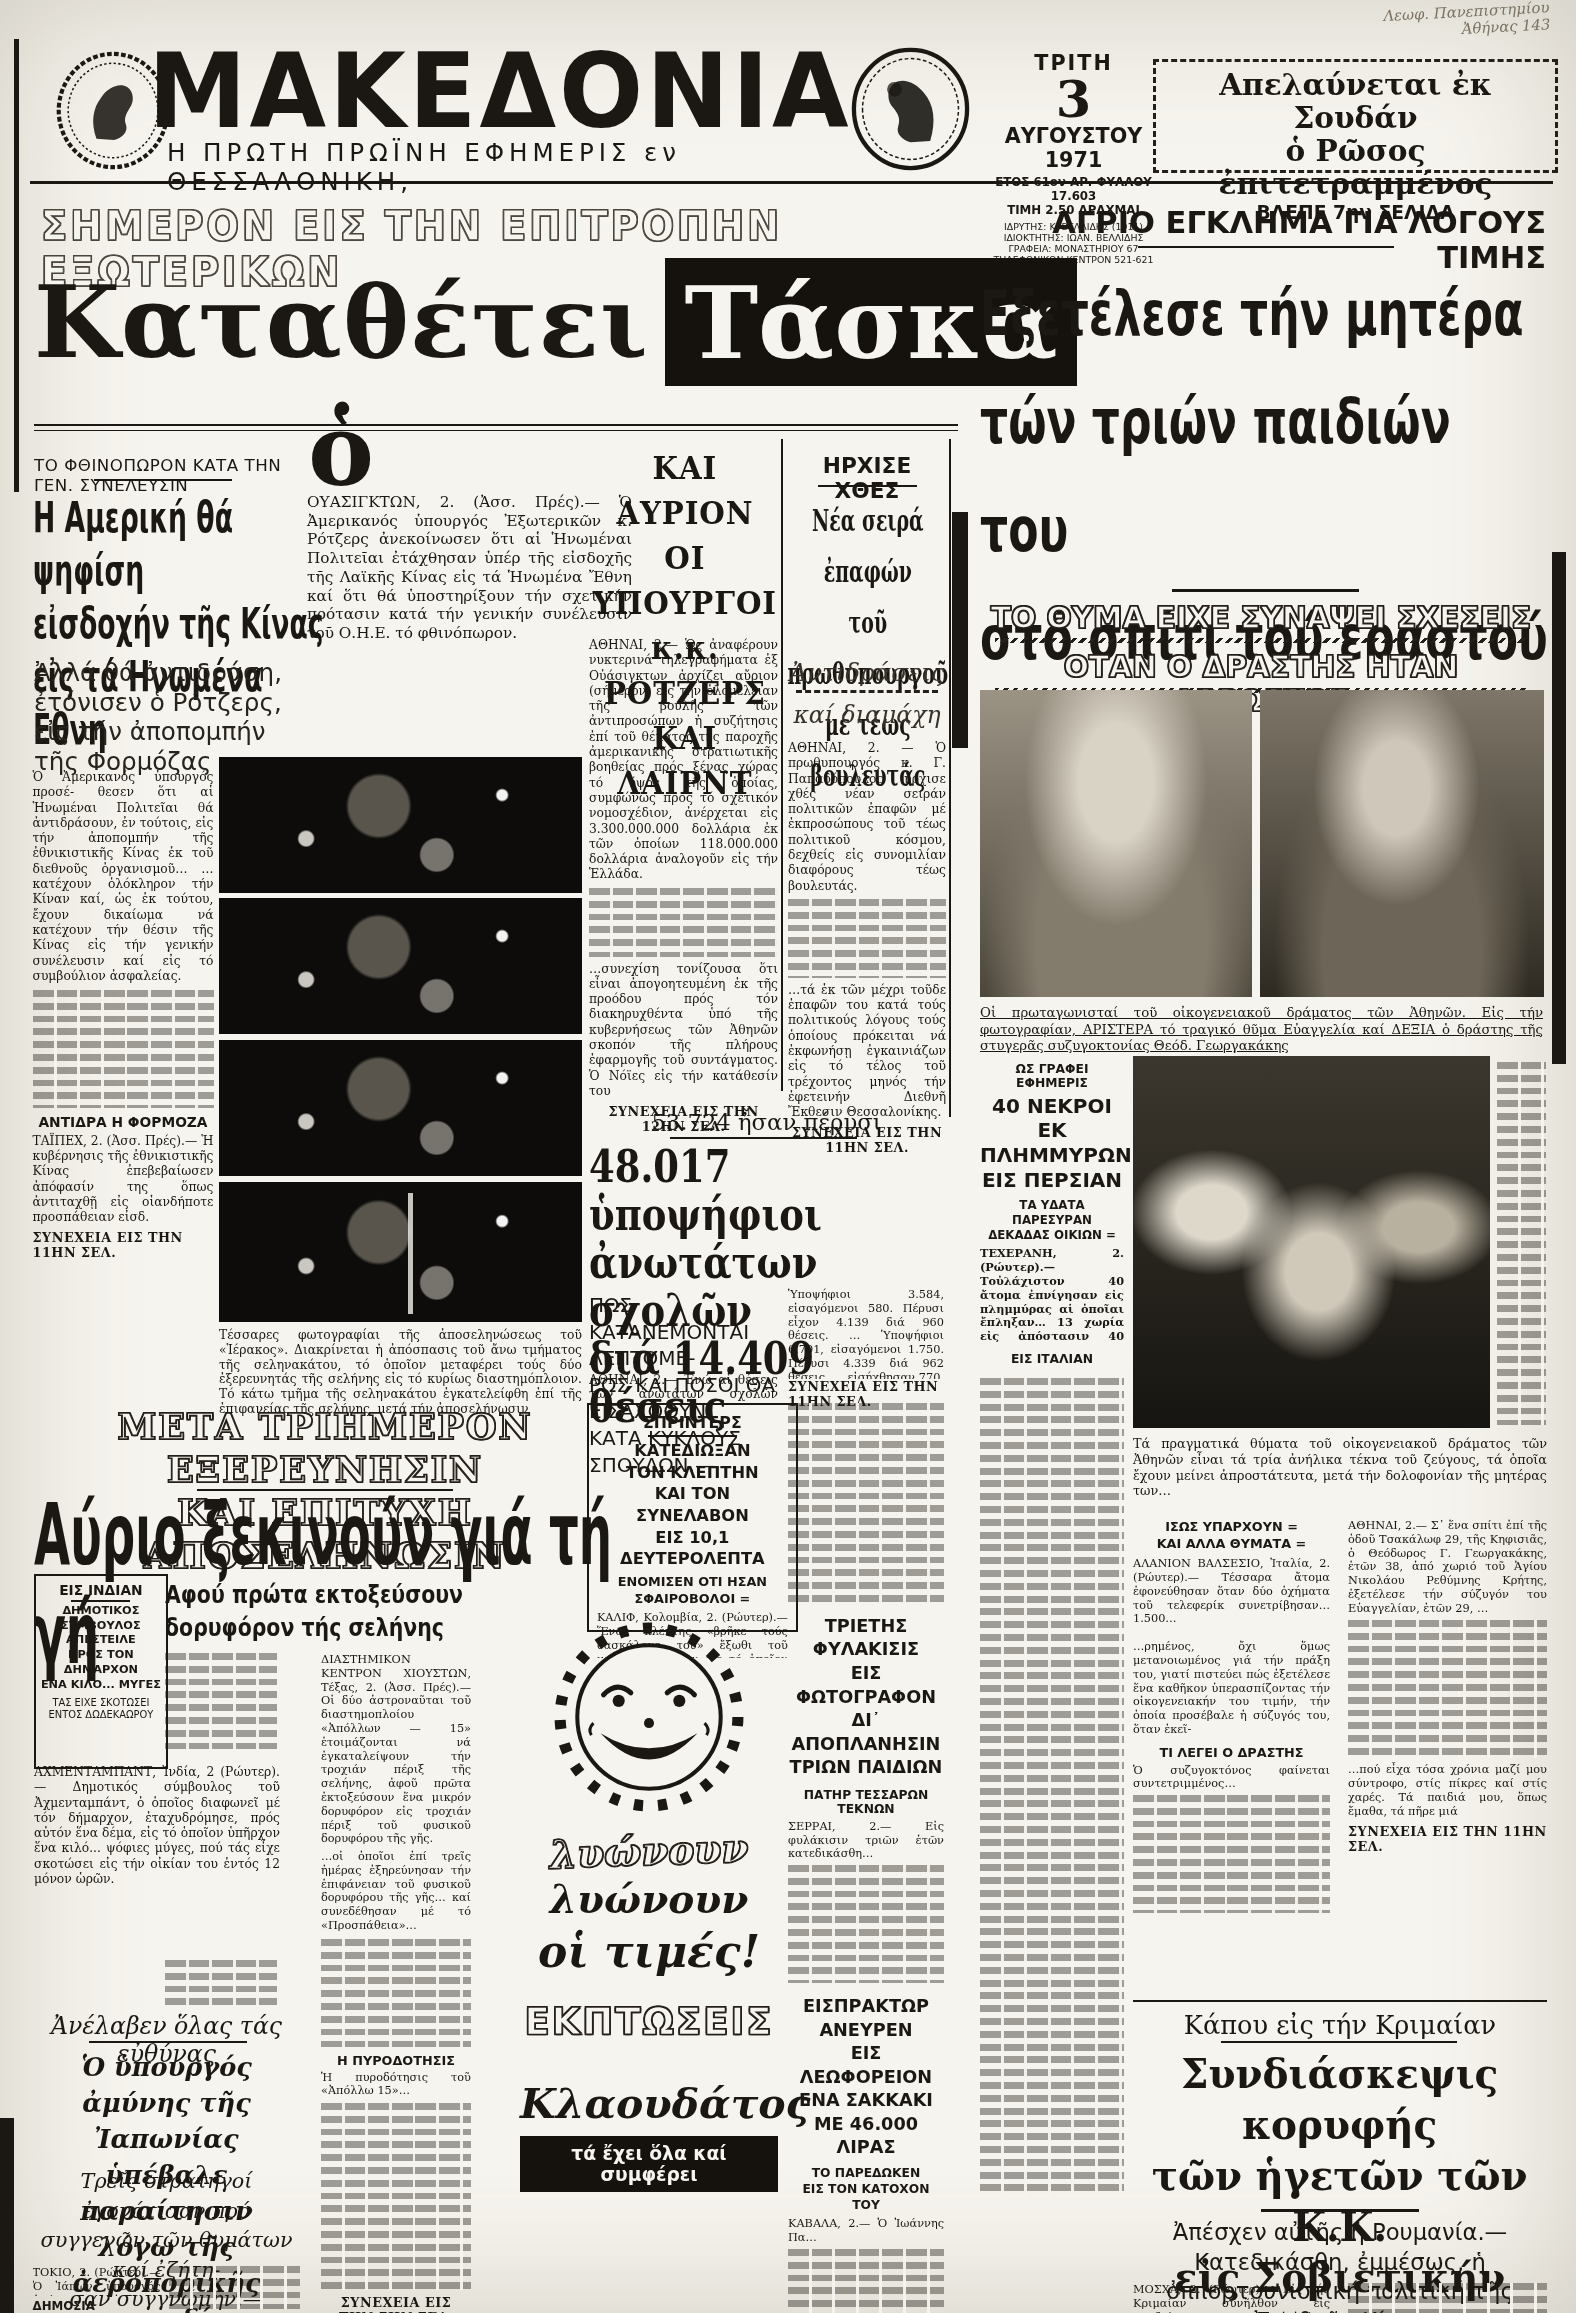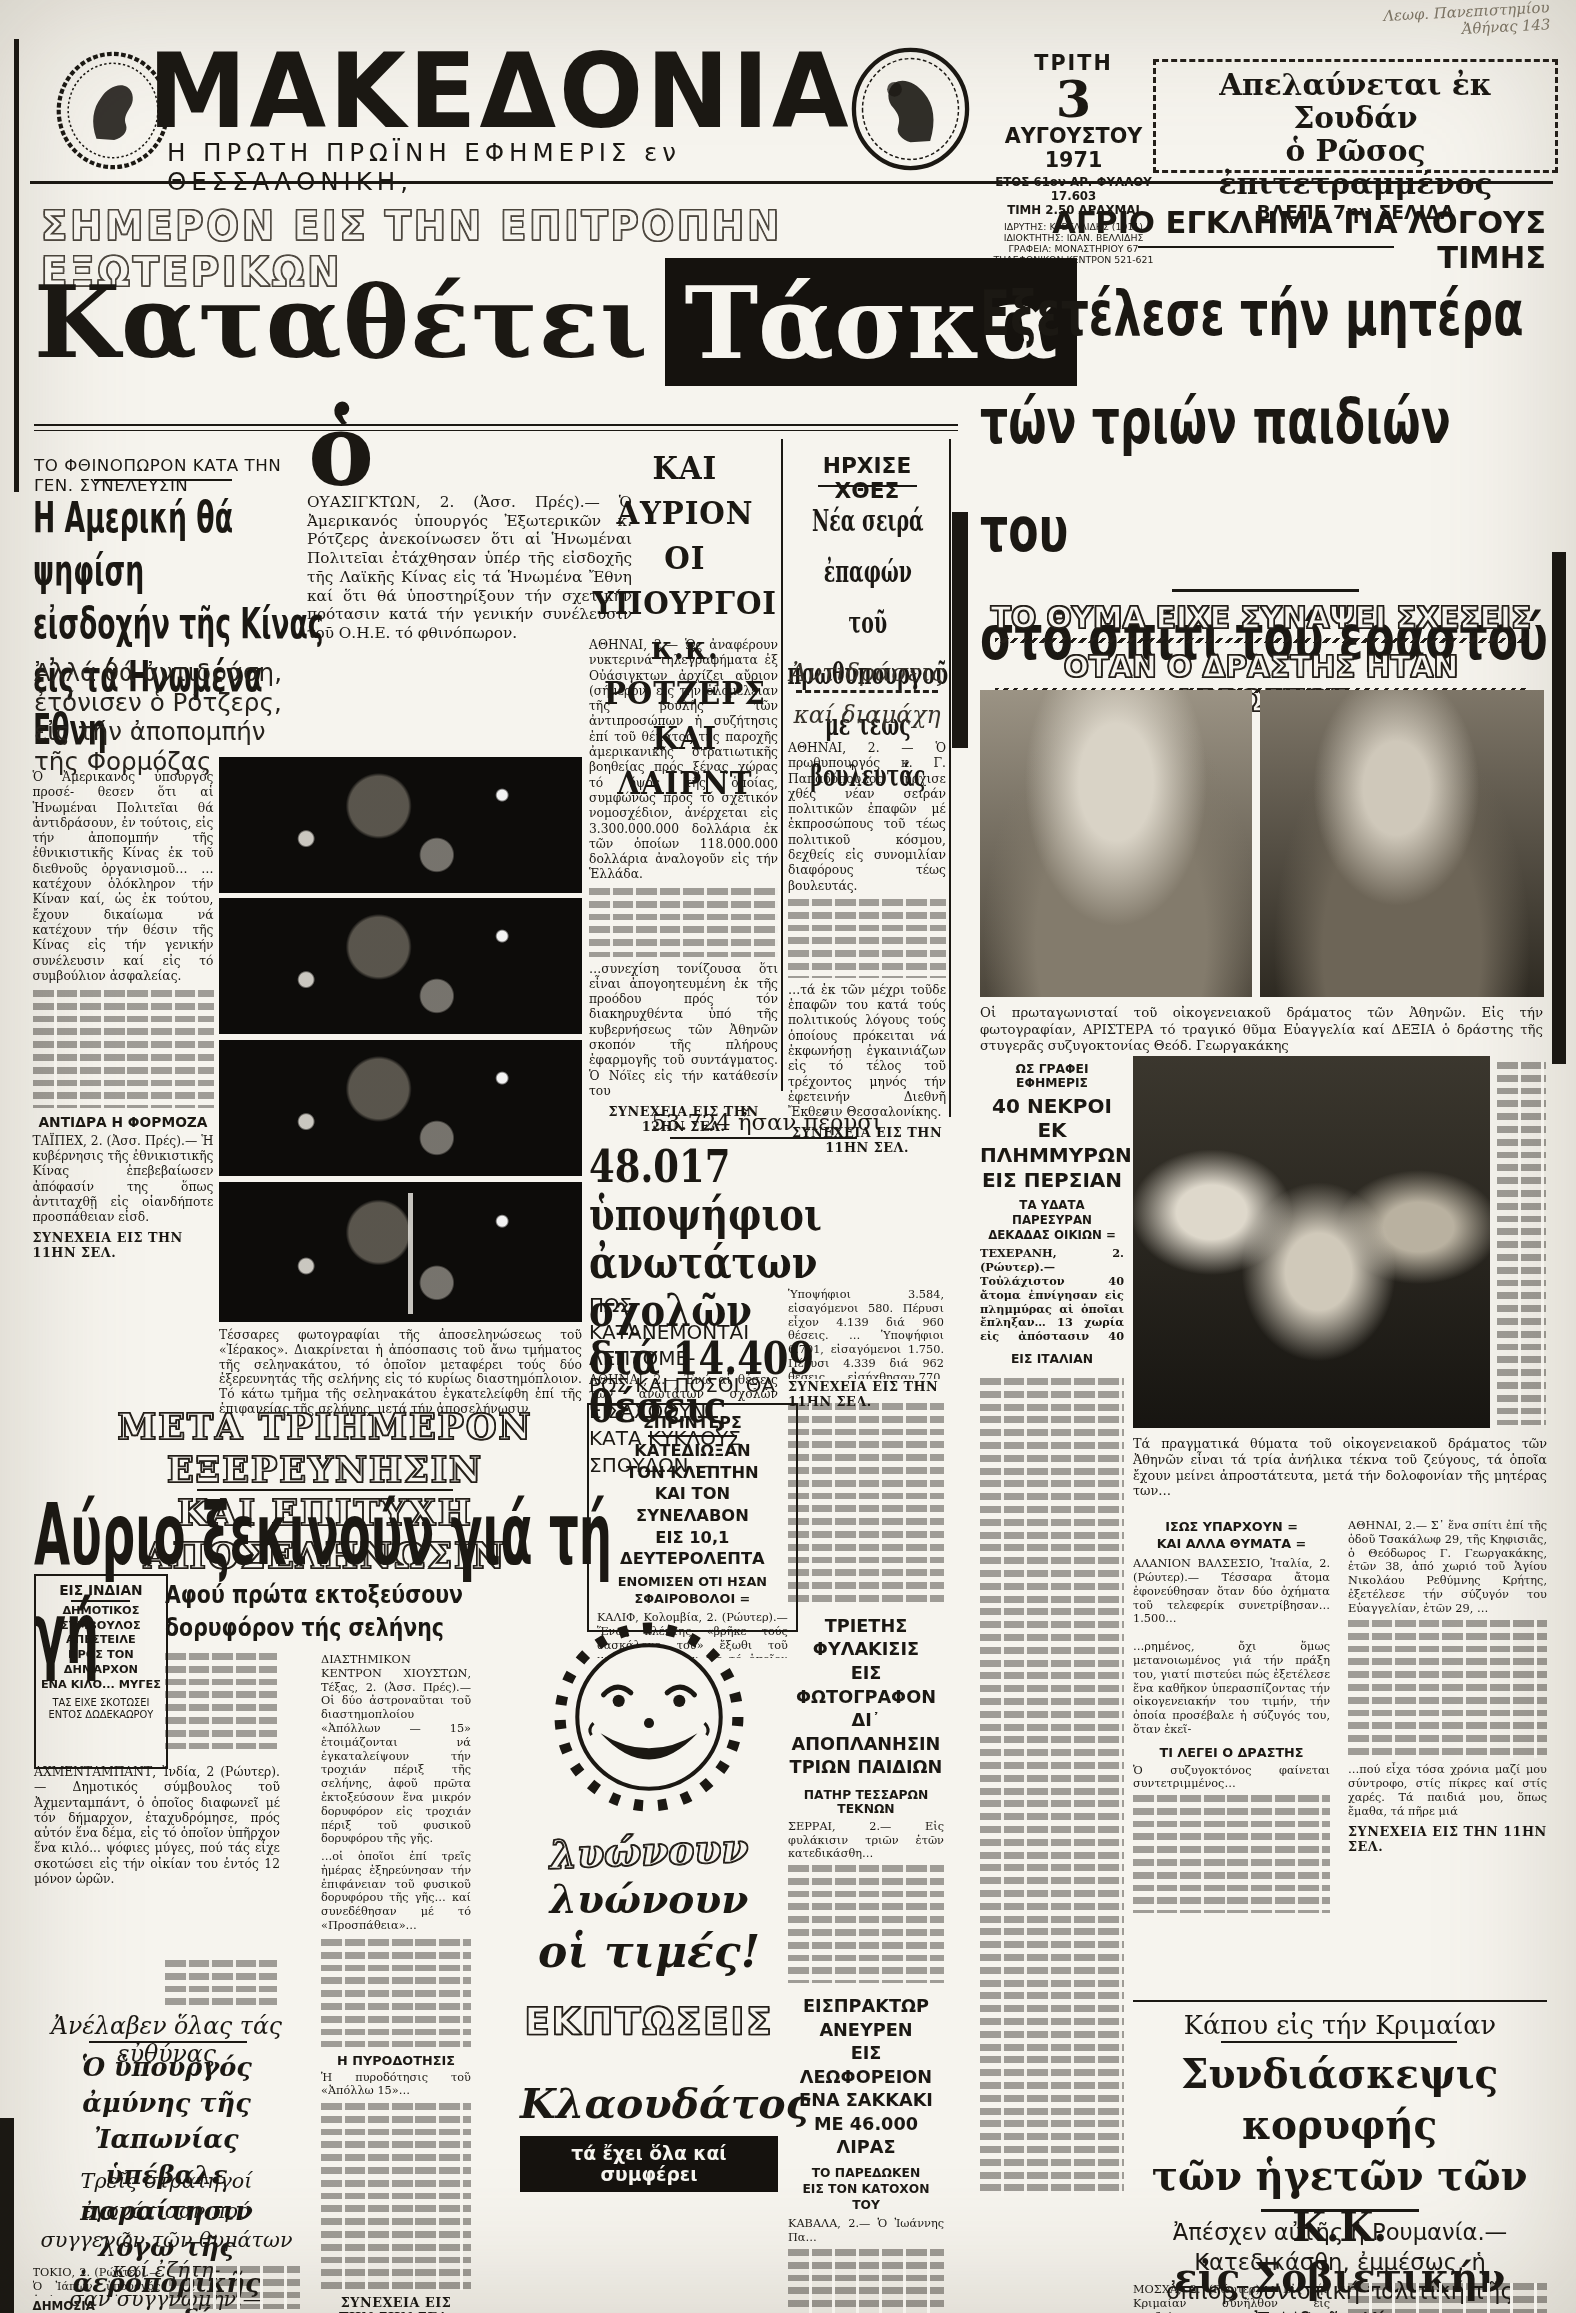--- a/index.html
+++ b/index.html
@@ -282,21 +282,21 @@
     <div class="b i outline ctr" style="font-size:39px;margin-top:9.9px;transform:rotate(-2deg);">λυώνουν</div>
     <div class="b i ctr" style="font-size:39px;margin-top:2px;">λυώνουν</div>
     <div class="b i ctr" style="font-size:44px;margin-top:3.9px;">οἱ τιμές!</div>
     <div class="sans b outline ctr" style="font-size:37px;letter-spacing:2px;margin-top:23.6px;">ΕΚΠΤΩΣΕΙΣ</div>
     <div class="b i ctr" style="font-size:41px;margin-top:37px;">Κλαουδάτος</div>
     <div class="rev sans b ctr" style="font-size:18.7px;margin-top:7.9px;padding:6.9px 0;">τά ἔχει ὅλα καί συμφέρει</div>
   </div>
 
   <div class="ph ph-couple-l" style="left:980px;top:690px;width:272px;height:307px;"></div>
   <div class="ph ph-couple-r" style="left:1260px;top:690px;width:284px;height:307px;"></div>
-  <div class="abs just" style="left:980px;top:1005px;width:563px;font-size:13.3px;line-height:16.7px;">Οἱ πρωταγωνισταί τοῦ οἰκογενειακοῦ δράματος τῶν Ἀθηνῶν. Εἰς τήν φωτογραφίαν, ΑΡΙΣΤΕΡΑ τό τραγικό θῦμα Εὐαγγελία καί ΔΕΞΙΑ ὁ δράστης τῆς στυγερᾶς συζυγοκτονίας Θεόδ. Γεωργακάκης</div>
+  <div class="abs just" style="left:980px;top:1005px;width:563px;font-size:13.3px;line-height:16.7px;text-decoration:underline;">Οἱ πρωταγωνισταί τοῦ οἰκογενειακοῦ δράματος τῶν Ἀθηνῶν. Εἰς τήν φωτογραφίαν, ΑΡΙΣΤΕΡΑ τό τραγικό θῦμα Εὐαγγελία καί ΔΕΞΙΑ ὁ δράστης τῆς στυγερᾶς συζυγοκτονίας Θεόδ. Γεωργακάκης</div>
 
   <div class="abs" style="left:980px;top:1062px;width:144px;height:1241px;">
     <div class="sans b ctr" style="font-size:12.3px;">ΩΣ ΓΡΑΦΕΙ ΕΦΗΜΕΡΙΣ</div>
     <div class="sans b ctr pl" style="font-size:20px;line-height:24.6px;margin-top:3.9px;">40 ΝΕΚΡΟΙ
 ΕΚ ΠΛΗΜΜΥΡΩΝ
 ΕΙΣ ΠΕΡΣΙΑΝ</div>
     <div class="sans b ctr pl" style="font-size:11.8px;line-height:14.8px;margin-top:5.9px;">ΤΑ ΥΔΑΤΑ ΠΑΡΕΣΥΡΑΝ
 ΔΕΚΑΔΑΣ ΟΙΚΙΩΝ =</div>
     <div class="body-xs" style="margin-top:4.9px;height:95px;overflow:hidden;font-weight:bold;">ΤΕΧΕΡΑΝΗ, 2. (Ρώυτερ).— Τοὐλάχιστον 40 ἄτομα ἐπνίγησαν εἰς πλημμύρας αἱ ὁποῖαι ἔπληξαν… 13 χωρία εἰς ἀπόστασιν 40 χλμ.…</div>
     <div class="sans b ctr" style="font-size:12.3px;margin-top:9.9px;">ΕΙΣ ΙΤΑΛΙΑΝ</div>

